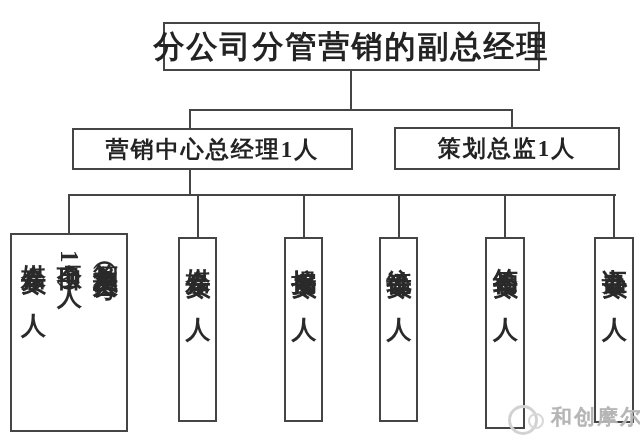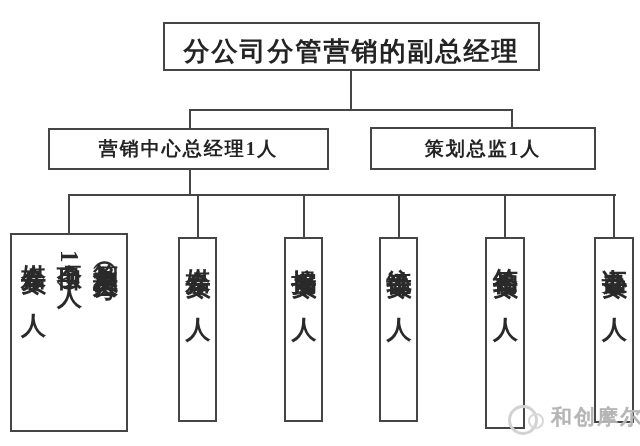--- a/index.html
+++ b/index.html
@@ -9,22 +9,22 @@
   }
   .canvas{position:relative;width:640px;height:446px;background:#ffffff;}
   .box{
     position:absolute;background:#ffffff;border:2px solid #454545;
     box-sizing:border-box;color:#232323;
   }
   .hbox{
     display:flex;align-items:center;justify-content:center;
     font-weight:bold;letter-spacing:2px;white-space:nowrap;
   }
-  .root-box{font-size:26px;align-items:flex-end;}
-  .mgr-box{font-size:19px;}
+  .root-box{font-size:31px;}
+  .mgr-box{font-size:23px;margin-left:24px;}
   .line{position:absolute;background:#454545;}
   .leaf{display:flex;justify-content:center;padding-top:9px;}
   .vtext{
     writing-mode:vertical-rl;text-orientation:mixed;
     font-size:25px;font-weight:600;letter-spacing:2px;color:#2a2a2a;
   }
   .vcol{line-height:36px;}
   .wm{position:absolute;z-index:6;}
   .wm-logo{
     position:absolute;left:508px;top:405px;width:24px;height:24px;

